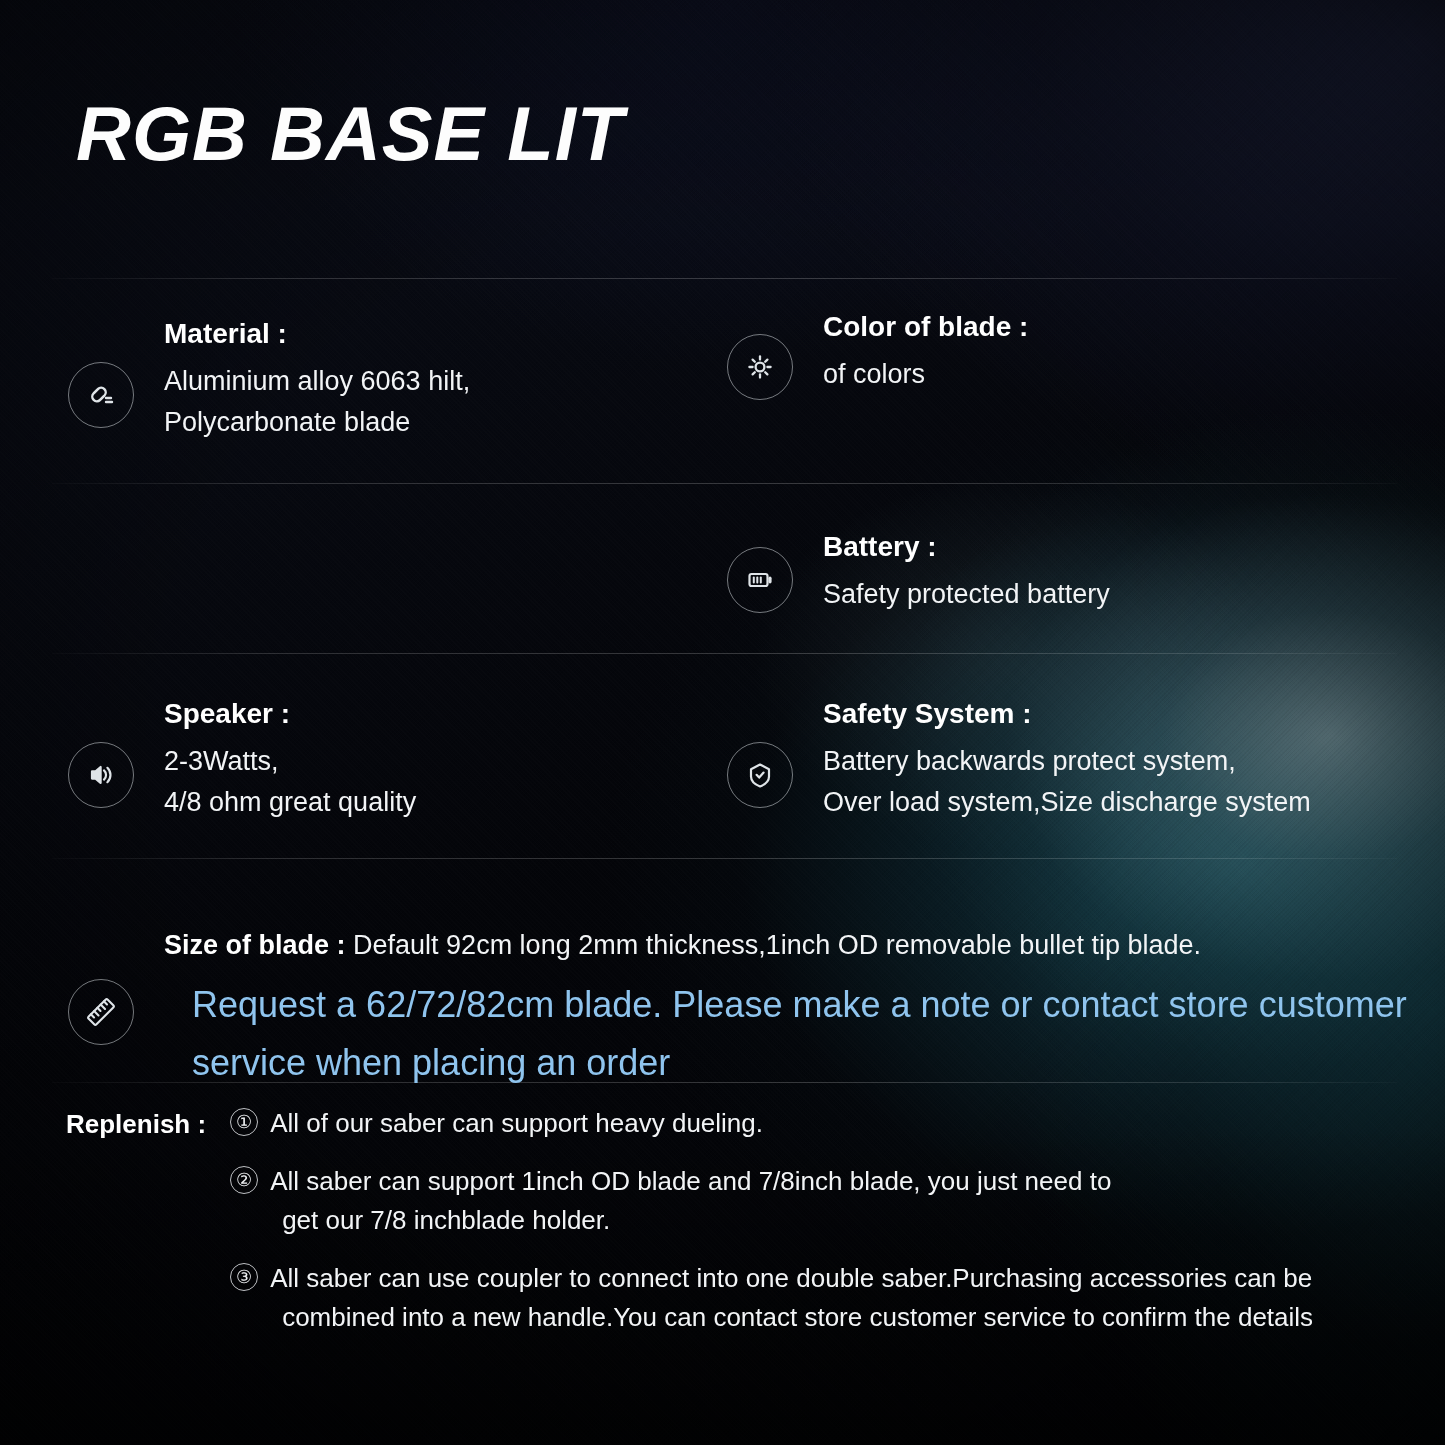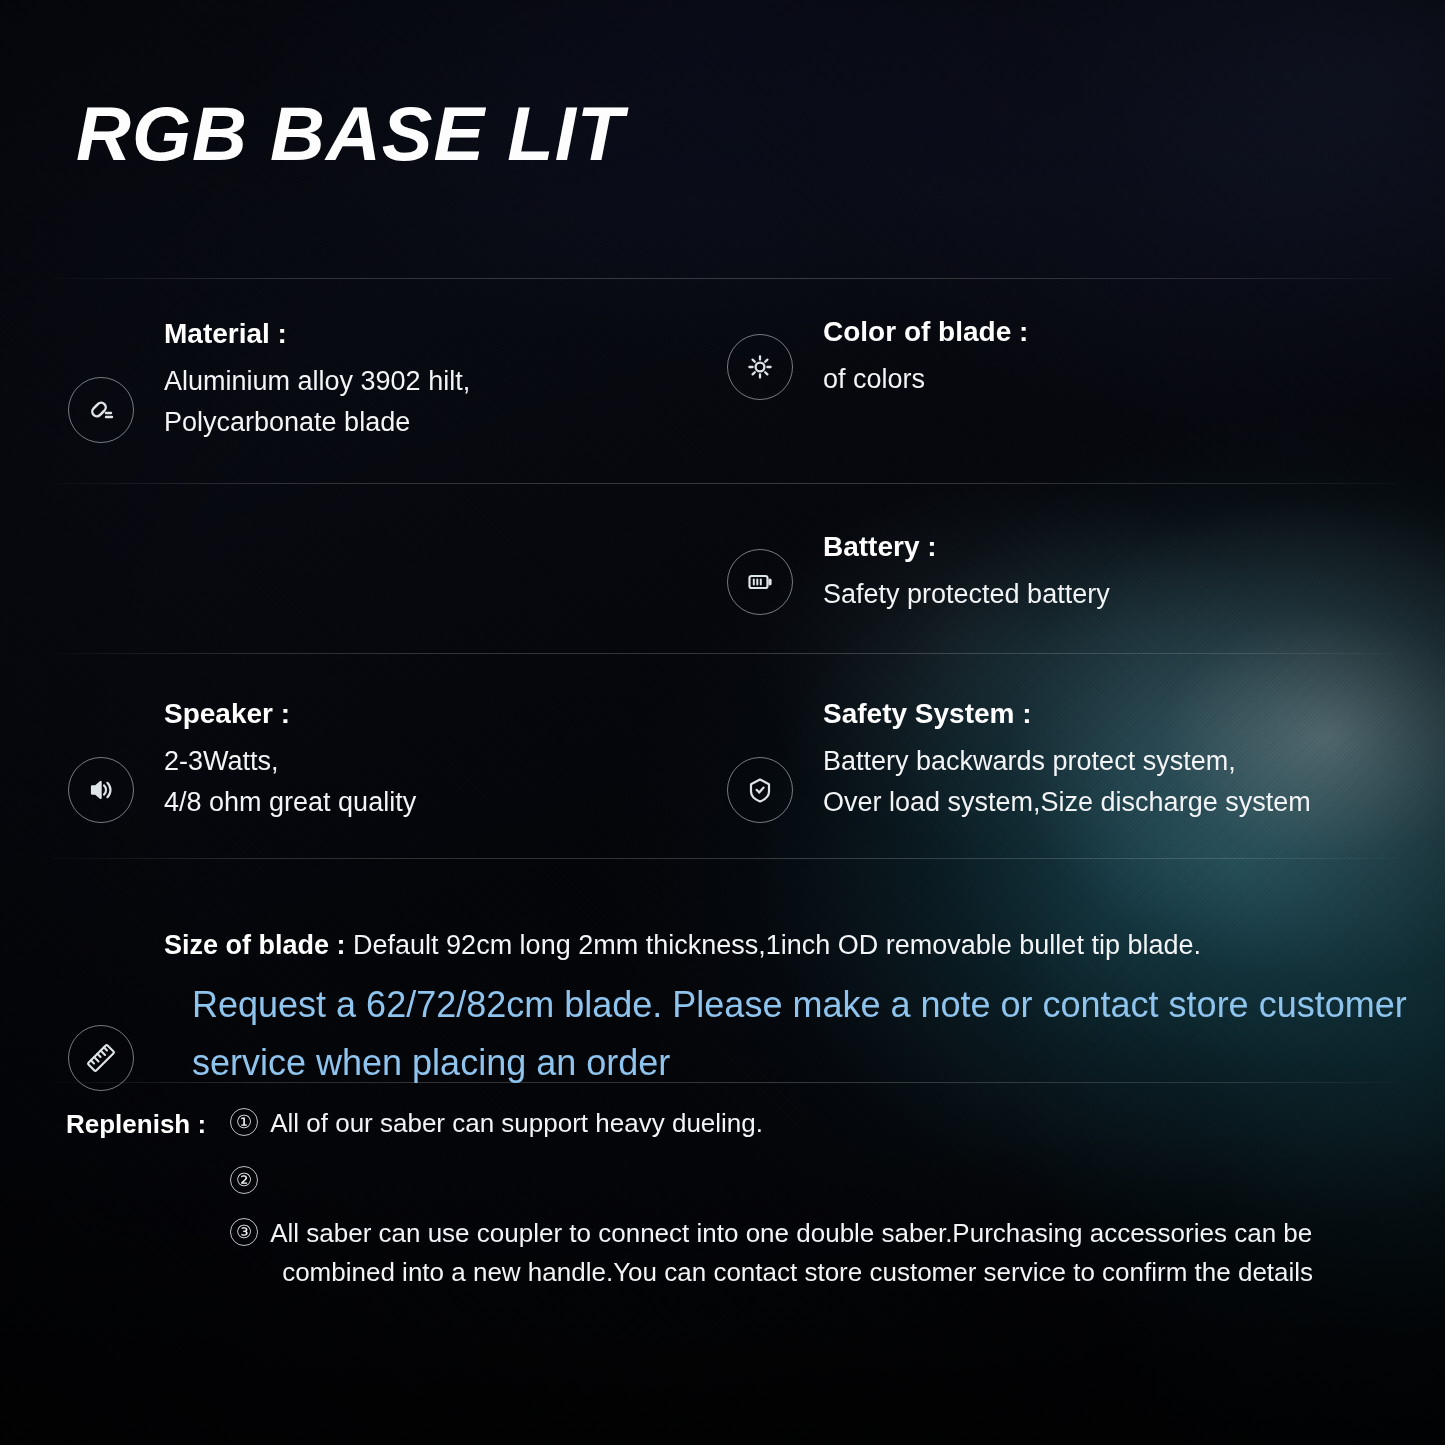--- a/index.html
+++ b/index.html
@@ -72,21 +72,21 @@
   .d1 { top: 278px; }
   .d2 { top: 483px; }
   .d3 { top: 653px; }
   .d4 { top: 858px; }
   .d5 { top: 1082px; }
 
   
   .spec {
     position: absolute;
     display: flex;
-    align-items: flex-end;
+    align-items: center;
   }
   .spec-icon {
     flex: 0 0 auto;
     width: 66px;
     height: 66px;
     border-radius: 50%;
     border: 1.6px solid rgba(221,226,230,0.52);
     display: flex;
     align-items: center;
     justify-content: center;
@@ -216,21 +216,21 @@
       <div class="spec-icon">
         <svg width="36" height="36" viewBox="0 0 36 36" fill="none" stroke="#dfe4e8" stroke-width="2.4" stroke-linecap="round">
           <path d="M14.5 12.5 L10.5 16.5 a4.6 4.6 0 0 0 6.5 6.5 L21 19"></path>
           <path d="M17.5 22.5 L21.5 18.5 a4.6 4.6 0 0 0 -6.5 -6.5 L11 16"></path>
           <path d="M23 21 h5"></path>
           <path d="M23 25 h6"></path>
         </svg>
       </div>
       <div class="spec-body">
         <div class="spec-label">Material :</div>
-        <div class="spec-line">Aluminium alloy 3902 hilt,</div>
+        <div class="spec-line">Aluminium alloy 6063 hilt,</div>
         <div class="spec-line">Polycarbonate blade</div>
       </div>
     </div>
 
     <div class="spec r-color">
       <div class="spec-icon">
         <svg width="36" height="36" viewBox="0 0 36 36" fill="none" stroke="#dfe4e8" stroke-width="2.3" stroke-linecap="round">
           <circle cx="18" cy="18" r="4.4"></circle>
           <path d="M18 7.4 v3.2"></path>
             <path d="M18 25.4 v3.2"></path>
@@ -320,20 +320,24 @@
 
         <div class="rep-item">
           <div class="rep-num">①</div>
           <div class="rep-text">
             <span>All of our saber can support heavy dueling.</span>
           </div>
         </div>
 
         <div class="rep-item">
           <div class="rep-num">②</div>
+          <div class="rep-text">
+            <span>All saber can support 1inch OD blade and 7/8inch blade, you just need to</span>
+            <span class="cont">get our 7/8 inchblade holder.</span>
+          </div>
         </div>
 
         <div class="rep-item">
           <div class="rep-num">③</div>
           <div class="rep-text">
             <span>All saber can use coupler to connect into one double saber.Purchasing accessories can be</span>
             <span class="cont">combined into a new handle.You can contact store customer service to confirm the details</span>
           </div>
         </div>
 

